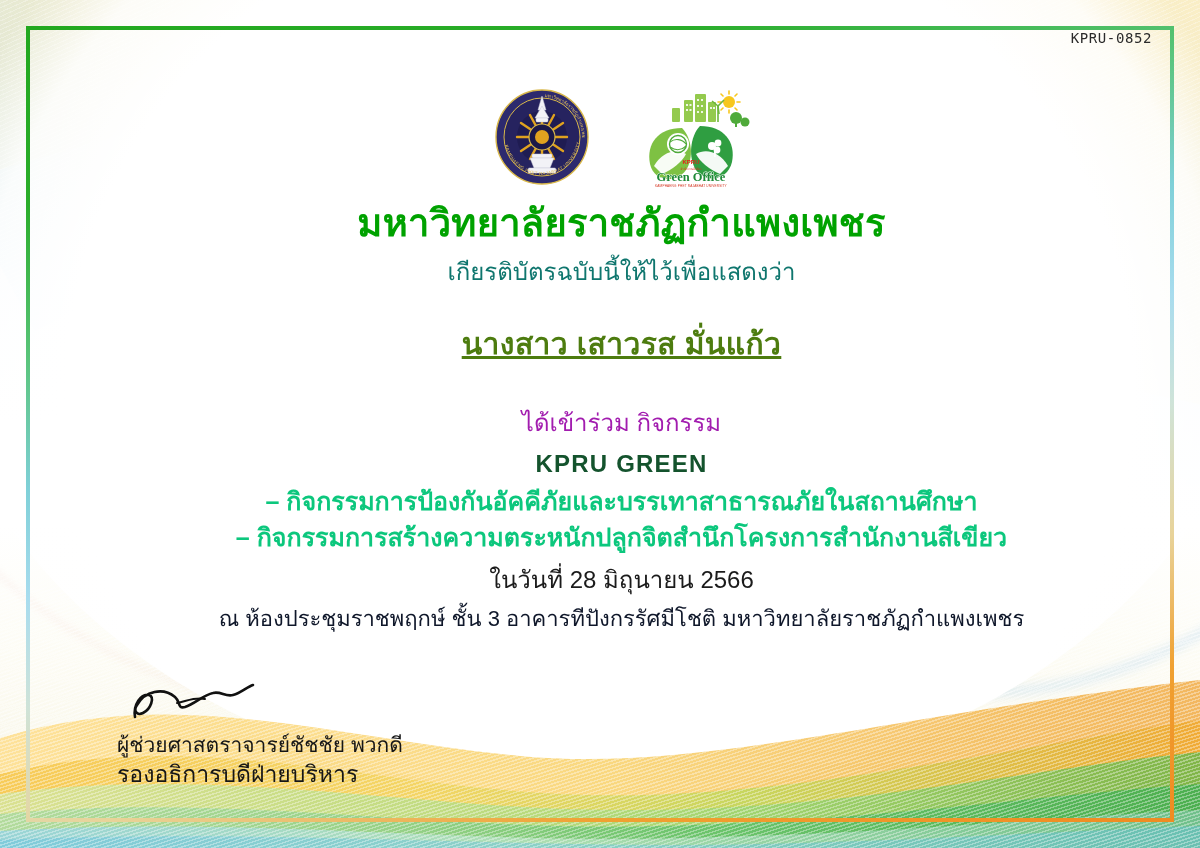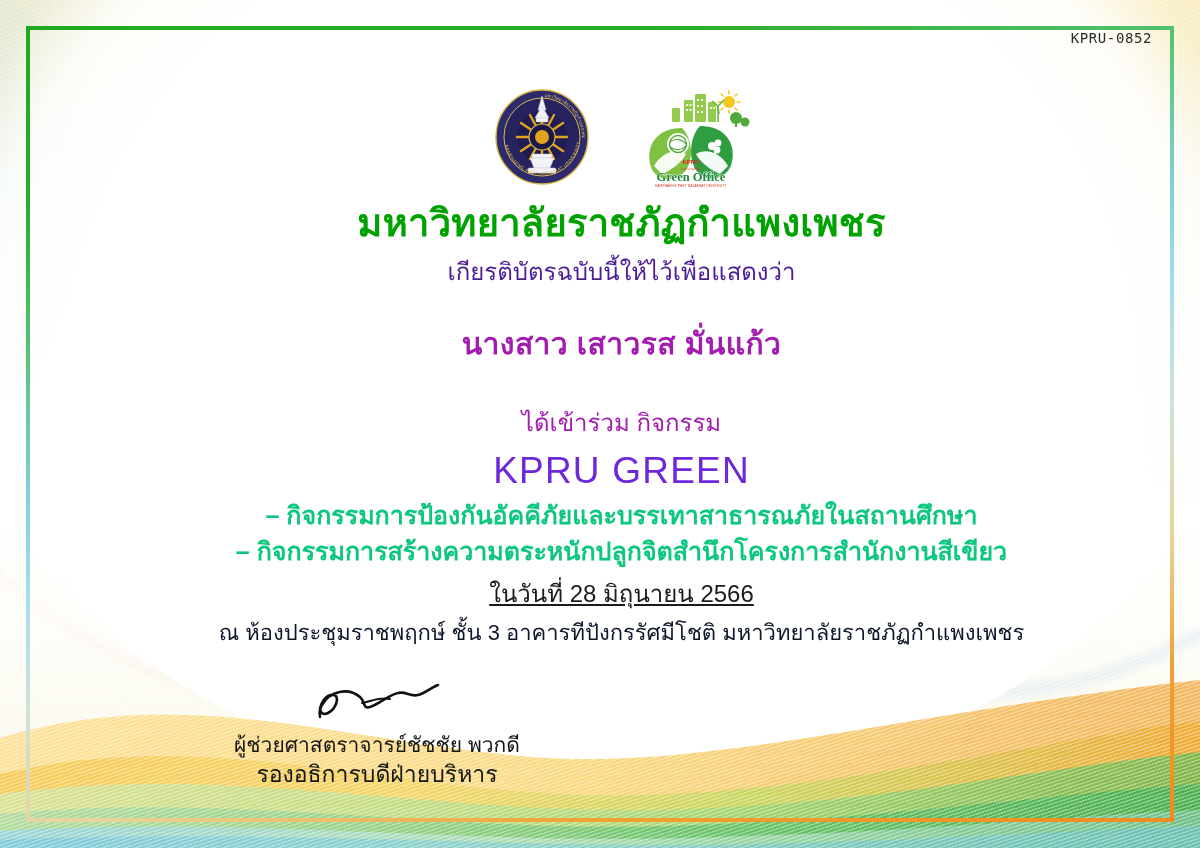--- a/index.html
+++ b/index.html
@@ -195,43 +195,44 @@
     font-size: 38px;
     font-weight: bold;
     color: #00a200;
     letter-spacing: 0.3px;
     line-height: 1.15;
   }
 
   .subtitle {
     margin-top: 12px;
     font-size: 24px;
-    color: #4c1d95;
+    color: #0f766e;
     line-height: 1.2;
   }
 
   .recipient {
     margin-top: 34px;
     font-size: 30px;
     font-weight: bold;
-    color: #a21caf;
+    color: #4d7c0f;
     letter-spacing: 0.4px;
+    text-decoration: underline;
   }
 
   .joined {
     margin-top: 36px;
     font-size: 24px;
     color: #a21caf;
   }
 
   .program {
     margin-top: 8px;
-    font-size: 37px;
-    font-weight: normal;
-    color: #6d28d9;
+    font-size: 24px;
+    font-weight: bold;
+    color: #14532d;
     letter-spacing: 1.2px;
   }
 
   .activities {
     margin-top: 6px;
     display: flex;
     flex-direction: column;
     align-items: center;
     gap: 2px;
   }
@@ -240,42 +241,41 @@
     font-weight: bold;
     color: #0cc77d;
     line-height: 1.36;
     white-space: nowrap;
   }
 
   .date-line {
     margin-top: 6px;
     font-size: 24px;
     color: #1b1b1b;
-    text-decoration: underline;
   }
   .venue-line {
     margin-top: 2px;
     font-size: 22px;
     color: #0f172a;
   }
 
   
   .signatures {
     position: absolute;
     left: 60px;
     right: 60px;
     bottom: 58px;
     display: flex;
     justify-content: space-between;
     align-items: flex-end;
   }
   .sig-block {
     display: flex;
     flex-direction: column;
-    align-items: center;
+    align-items: flex-start;
     width: 520px;
   }
   .sig-block.left { margin-left: 14px; }
   .sig-block.right { margin-right: 10px; }
 
   .sig-mark { height: 54px; display: flex; align-items: flex-end; justify-content: center; }
 
   .sig-name {
     font-size: 21px;
     color: #161616;

